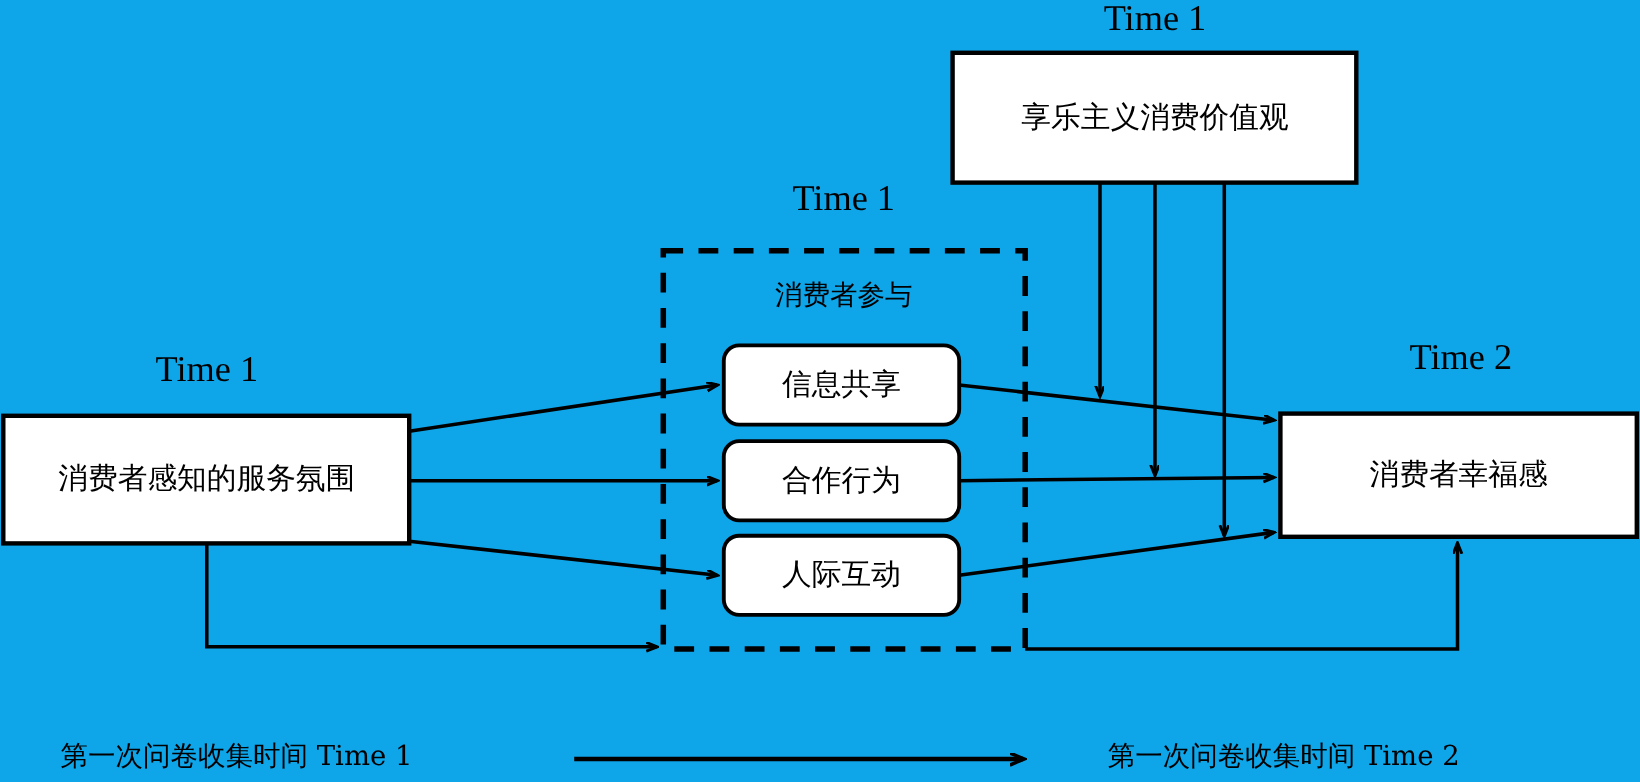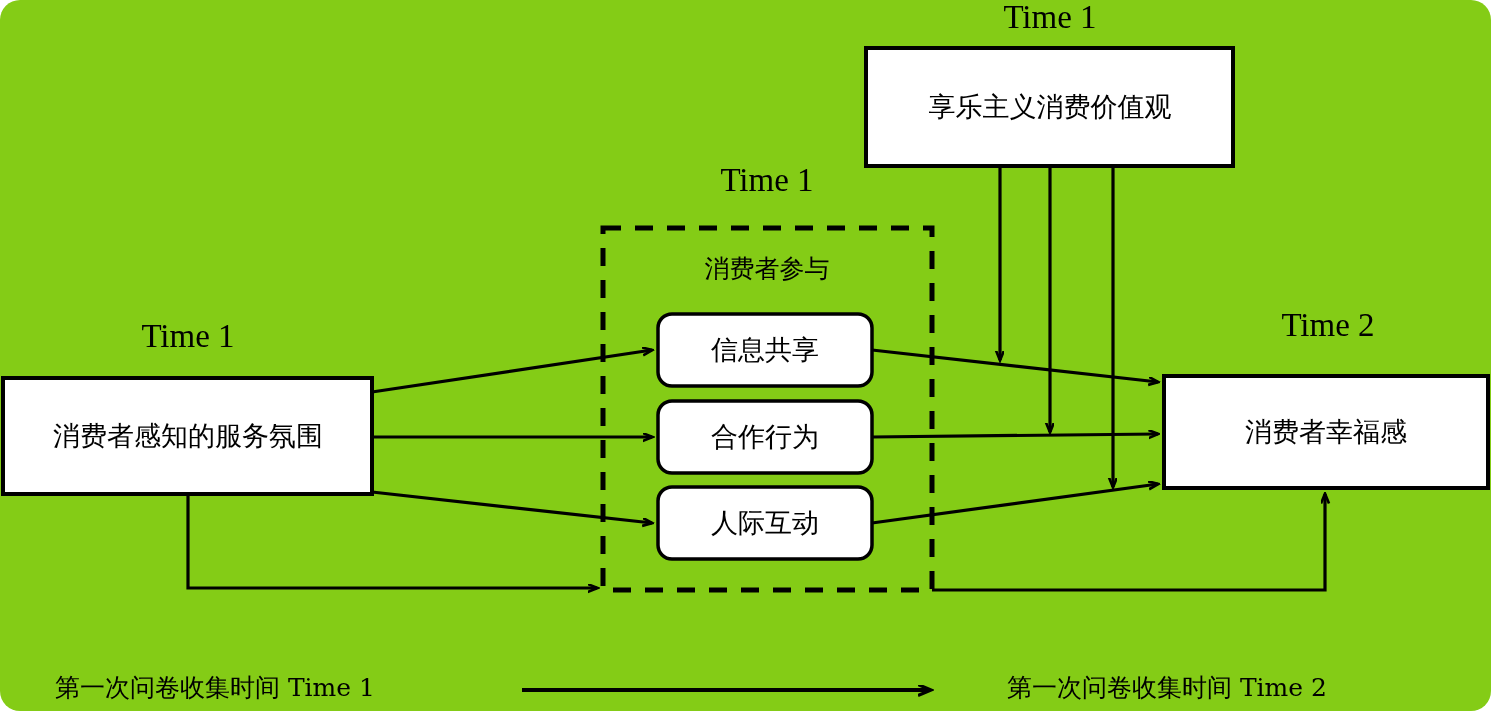--- a/index.html
+++ b/index.html
@@ -10,22 +10,21 @@
   body {
     width: 1491px;
     height: 711px;
     font-family: "Liberation Serif", "DejaVu Serif", serif;
     overflow: hidden;
   }
   #diagram-root {
     position: relative;
     width: 1491px;
     height: 711px;
-    background: #84cc16;
-    border-radius: 20px;
+    background: #0ea5e9;
   }
   svg.diagram-canvas {
     position: absolute;
     top: 0;
     left: 0;
     width: 1491px;
     height: 711px;
   }
   .node-rect {
     fill: #ffffff;

